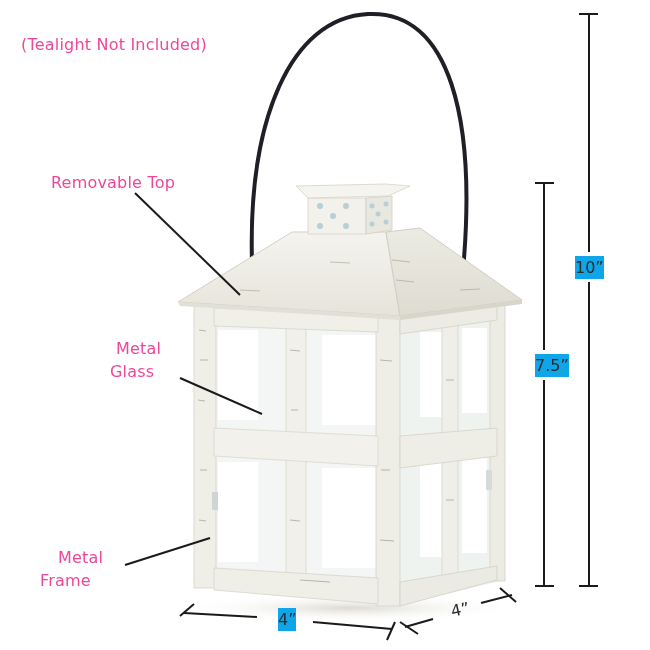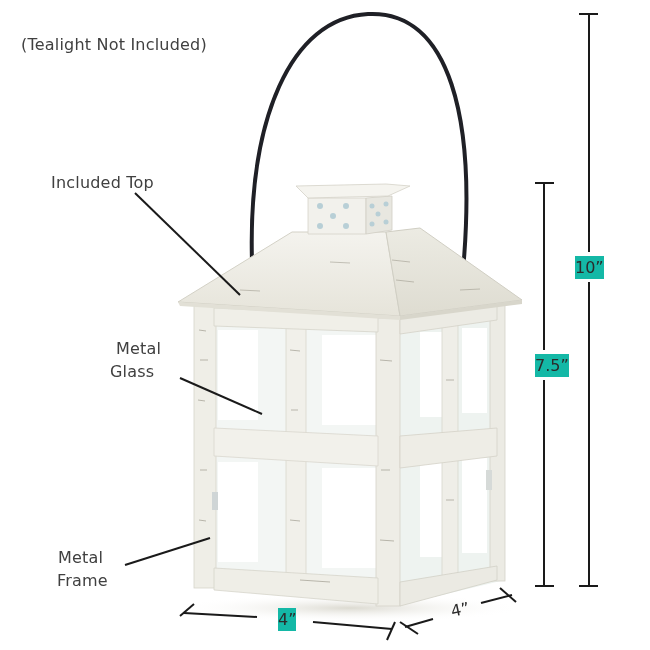--- a/index.html
+++ b/index.html
@@ -12,29 +12,29 @@
       height: 650px;
       position: relative;
       overflow: hidden;
       font-family: "DejaVu Sans", sans-serif;
       color: #2a2a2a;
     }
     .label {
       position: absolute;
       font-size: 16px;
       line-height: 22px;
-      color: #404040;
+      color: #ec4899;
       letter-spacing: 0.2px;
       white-space: nowrap;
     }
     .dim-text {
       position: absolute;
       font-size: 16px;
       color: #2b2b2b;
-      background: #14b8a6;
+      background: #0ea5e9;
       padding: 2px 0;
     }
     svg.canvas {
       position: absolute;
       left: 0;
       top: 0;
     }
   </style>
 </head>
 <body>
@@ -168,24 +168,24 @@
 
     <line x1="400" y1="622" x2="418" y2="634"></line>
     <line x1="405" y1="627" x2="433" y2="619"></line>
     <line x1="481" y1="603" x2="512" y2="595"></line>
     <line x1="500" y1="588" x2="516" y2="602"></line>
   </g>
 </svg>
 
 <div class="label" style="left:21px; top:34px;">(Tealight Not Included)</div>
 
-<div class="label" style="left:51px; top:172px;">Included Top</div>
+<div class="label" style="left:51px; top:172px;">Removable Top</div>
 
 <div class="label" style="left:116px; top:338px;">Metal</div>
 <div class="label" style="left:110px; top:361px;">Glass</div>
 
 <div class="label" style="left:58px; top:547px;text-align:center;">Metal</div>
-<div class="label" style="left:57px; top:570px;">Frame</div>
+<div class="label" style="left:40px; top:570px;">Frame</div>
 
 <div class="dim-text" style="left:575px; top:256px;">10”</div>
 <div class="dim-text" style="left:527px; top:354px;margin-left:8px;">7.5”</div>
 <div class="dim-text" style="left:278px; top:608px;">4”</div>
 <div class="dim-text" style="left:451px; top:598px; transform:rotate(-12deg); background:transparent;">4”</div>
 
 </body></html>

